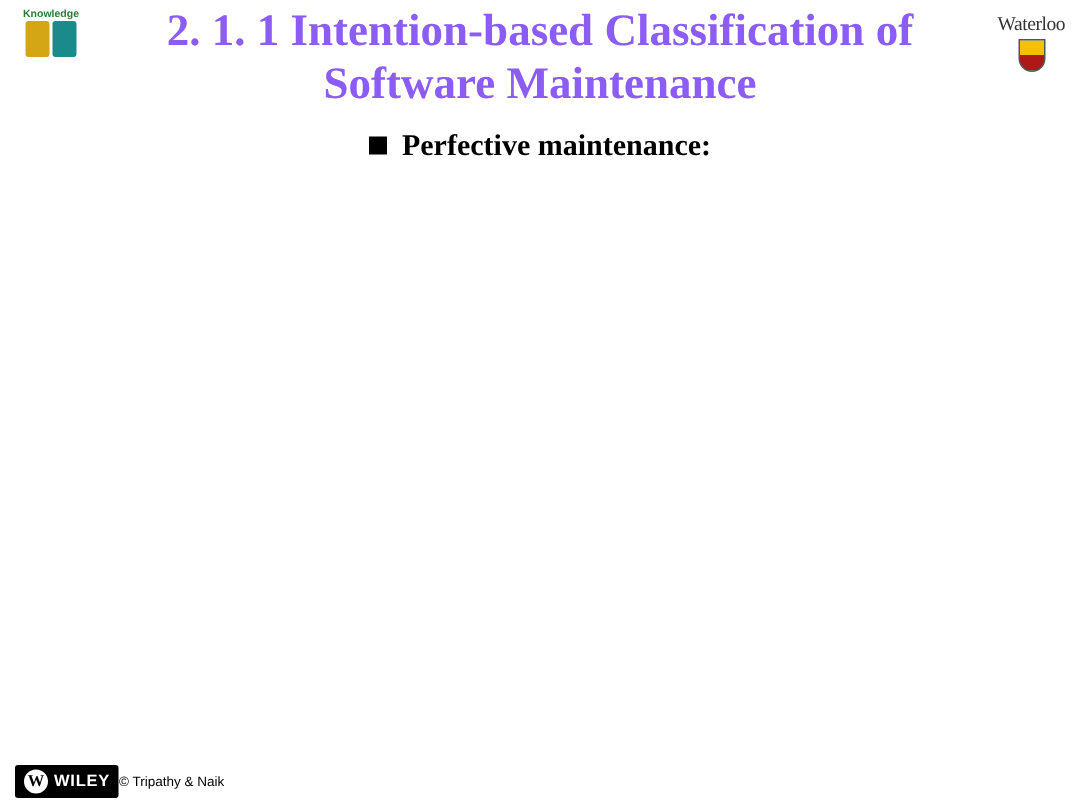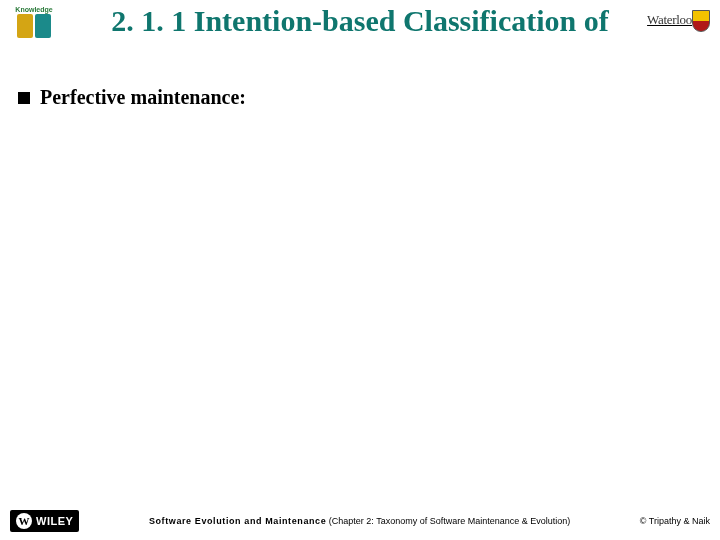--- a/index.html
+++ b/index.html
@@ -42,57 +42,57 @@
     height: 24px;
     border-radius: 2px;
   }
   .logo-left .half.gold { background: #d4a514; }
   .logo-left .half.teal { background: #1b8a8a; }
   .logo-right {
     position: absolute;
     top: 8px;
     right: 10px;
     display: flex;
-    flex-direction: row;
+    flex-direction: column;
     align-items: center;
-    text-decoration: underline;
   }
   .logo-right .wl-text {
     font-family: Georgia, serif;
     font-size: 13px;
     color: #333;
     letter-spacing: -0.3px;
   }
   .logo-right .shield {
     width: 18px;
     height: 22px;
     margin-top: 2px;
     background: linear-gradient(to bottom, #f2c200 0 50%, #b01818 50% 100%);
     border: 1px solid #555;
     border-radius: 0 0 9px 9px;
   }
   .title {
     text-align: center;
     padding-top: 4px;
     font-size: 30px;
     font-weight: bold;
-    color: #0f766e;
+    color: #8b5cf6;
     line-height: 1.15;
     width: 100%;
   }
   .content {
     position: absolute;
     top: 86px;
     left: 18px;
     right: 18px;
   }
   .bullet-row {
     display: flex;
     align-items: baseline;
     gap: 10px;
+    justify-content: center;
   }
   .bullet-marker {
     width: 12px;
     height: 12px;
     background: #000;
     flex-shrink: 0;
     margin-top: 5px;
   }
   .bullet-text {
     font-size: 20px;
@@ -169,33 +169,31 @@
     </div>
   </div>
 
   <div class="logo-right">
     <span class="wl-text">Waterloo</span>
     <div class="shield"></div>
   </div>
 
   <h1 class="title">
     <span>2. 1. 1 Intention-based Classification of</span><br>
+    <span>Software Maintenance</span>
   </h1>
 
   <div class="content">
     <div class="bullet-row">
       <div class="bullet-marker"></div>
       <div class="bullet-text">Perfective maintenance:</div>
     </div>
   </div>
 
   <div class="footer">
     <div class="wiley-logo">
       <div class="w-icon">W</div>
       <span class="w-text">WILEY</span>
     </div>
-    <div class="footer-center">
-      <span class="strong">Software Evolution and Maintenance</span><span> (Chapter 2: Taxonomy of Software Maintenance &amp; Evolution)</span>
-    </div>
     <div class="footer-right">© Tripathy &amp; Naik</div>
   </div>
 
 </div>
 
 </body></html>

